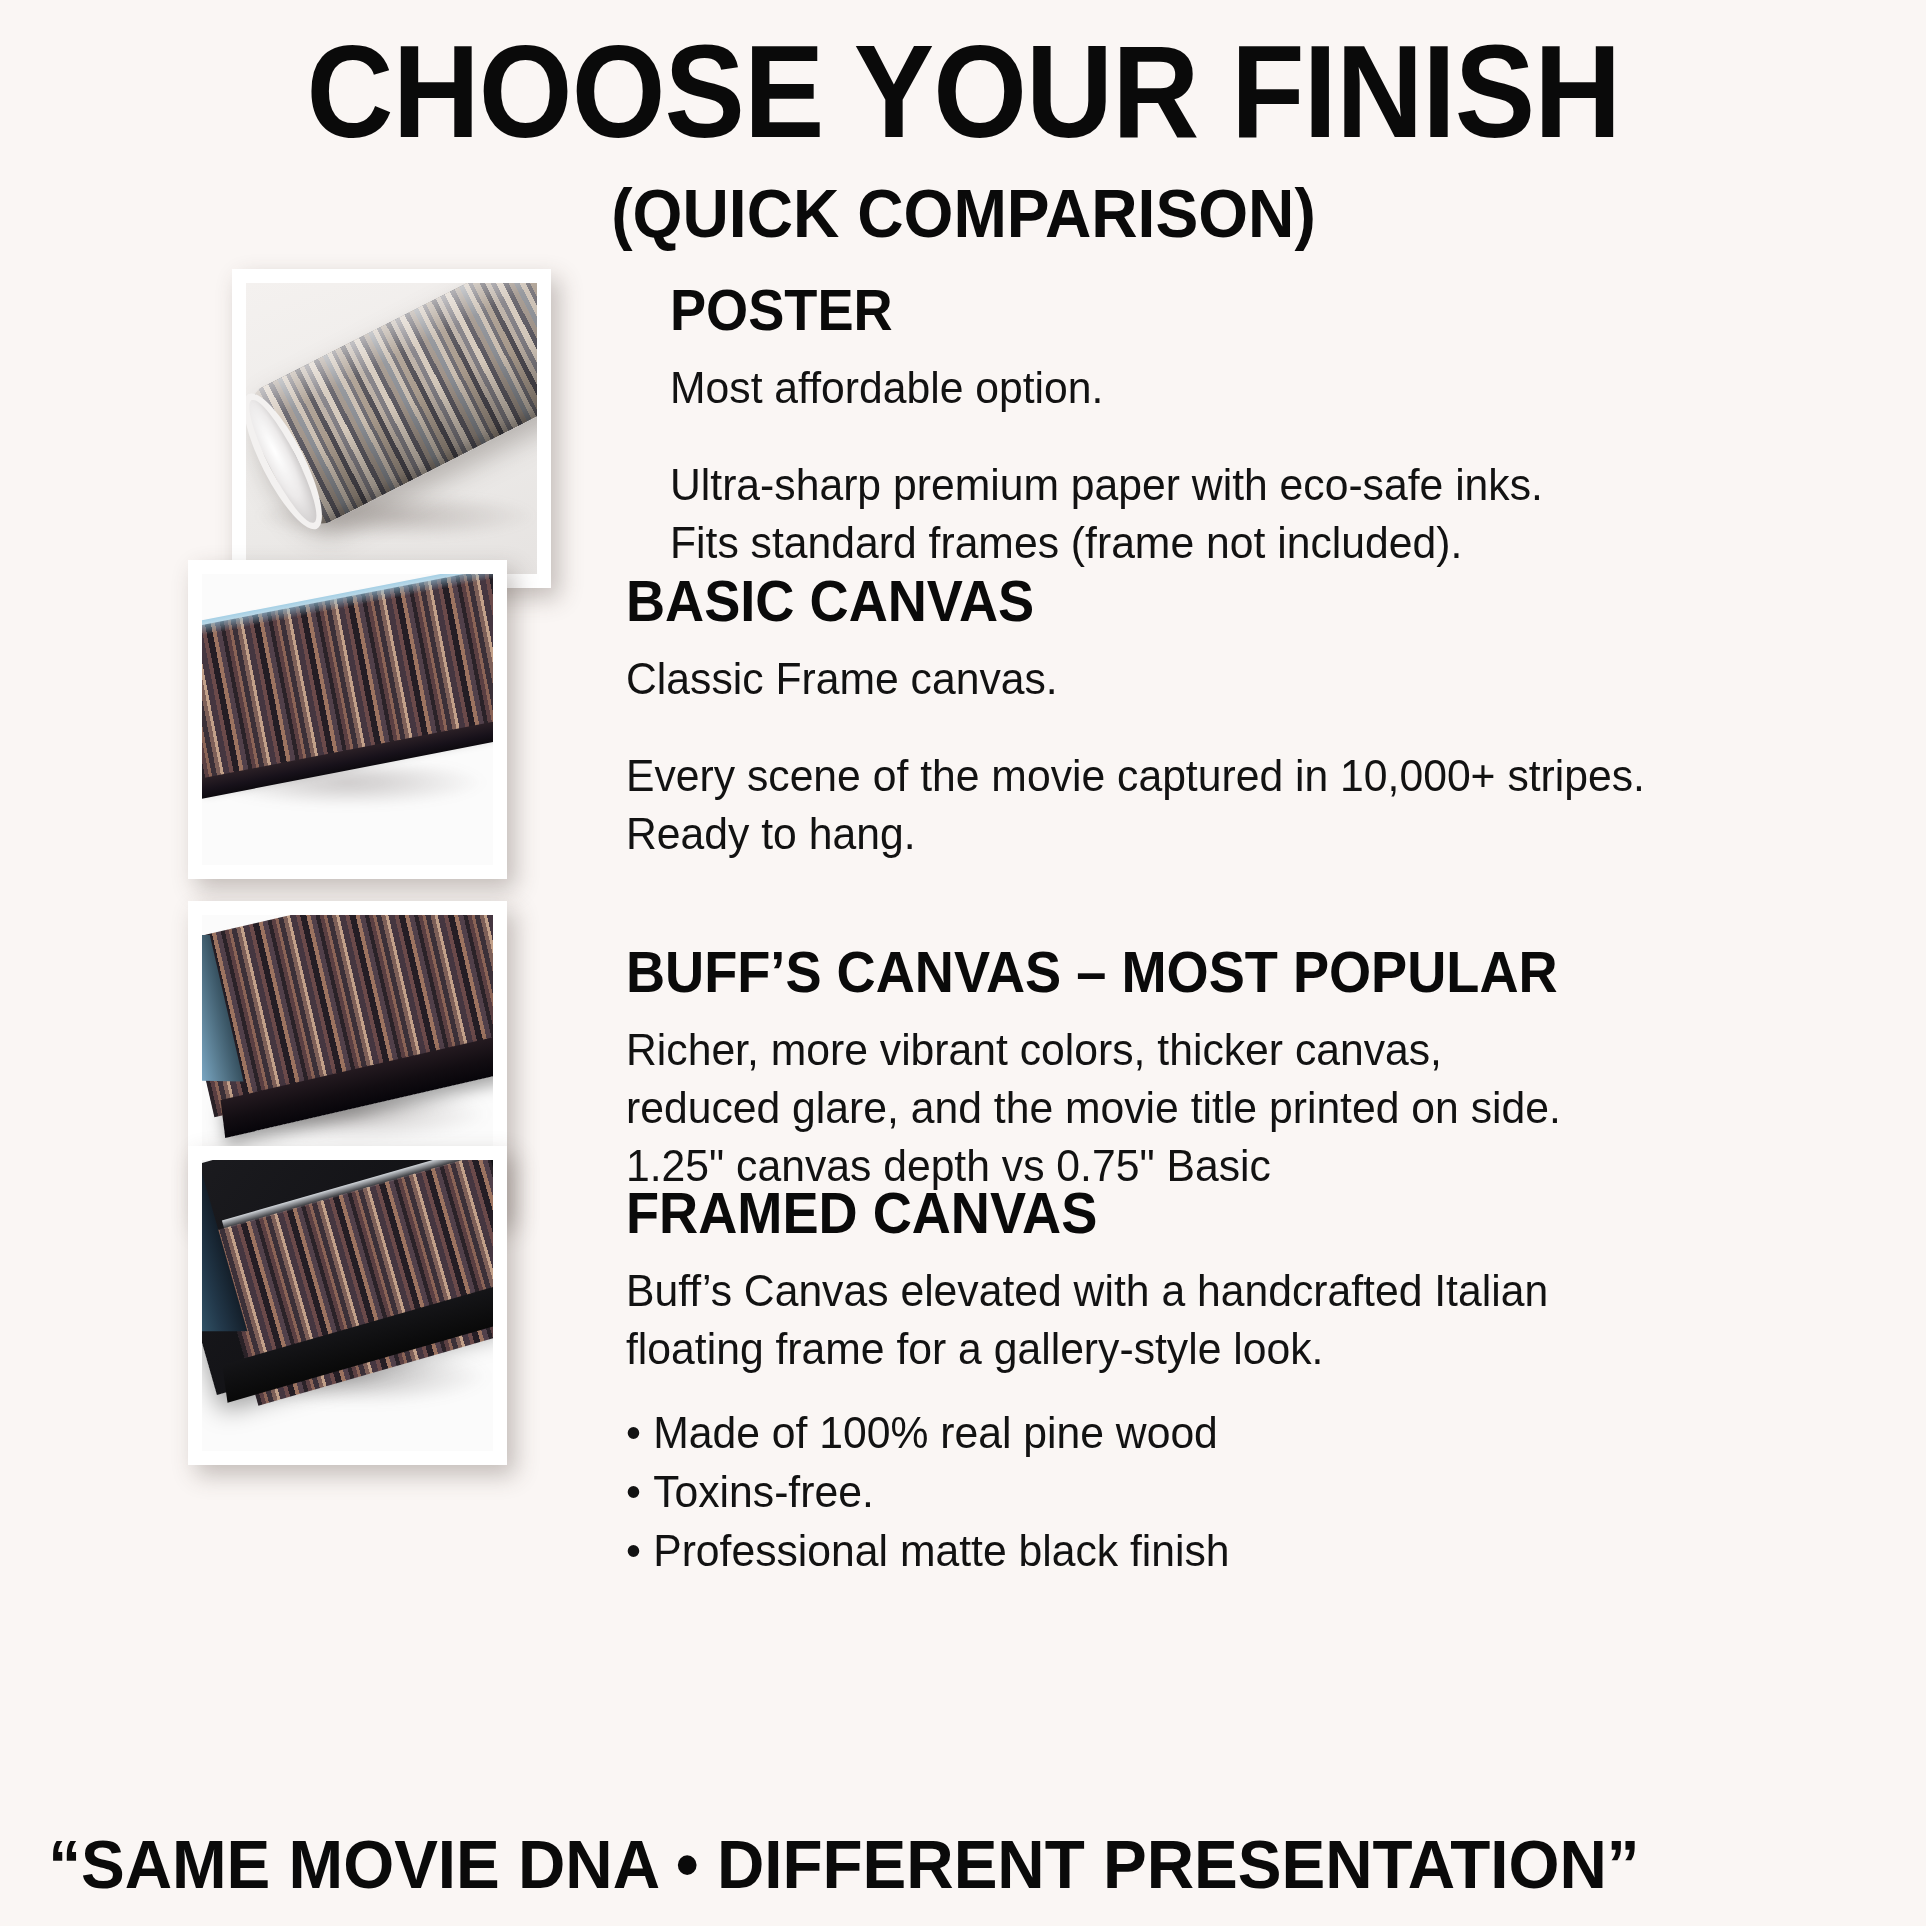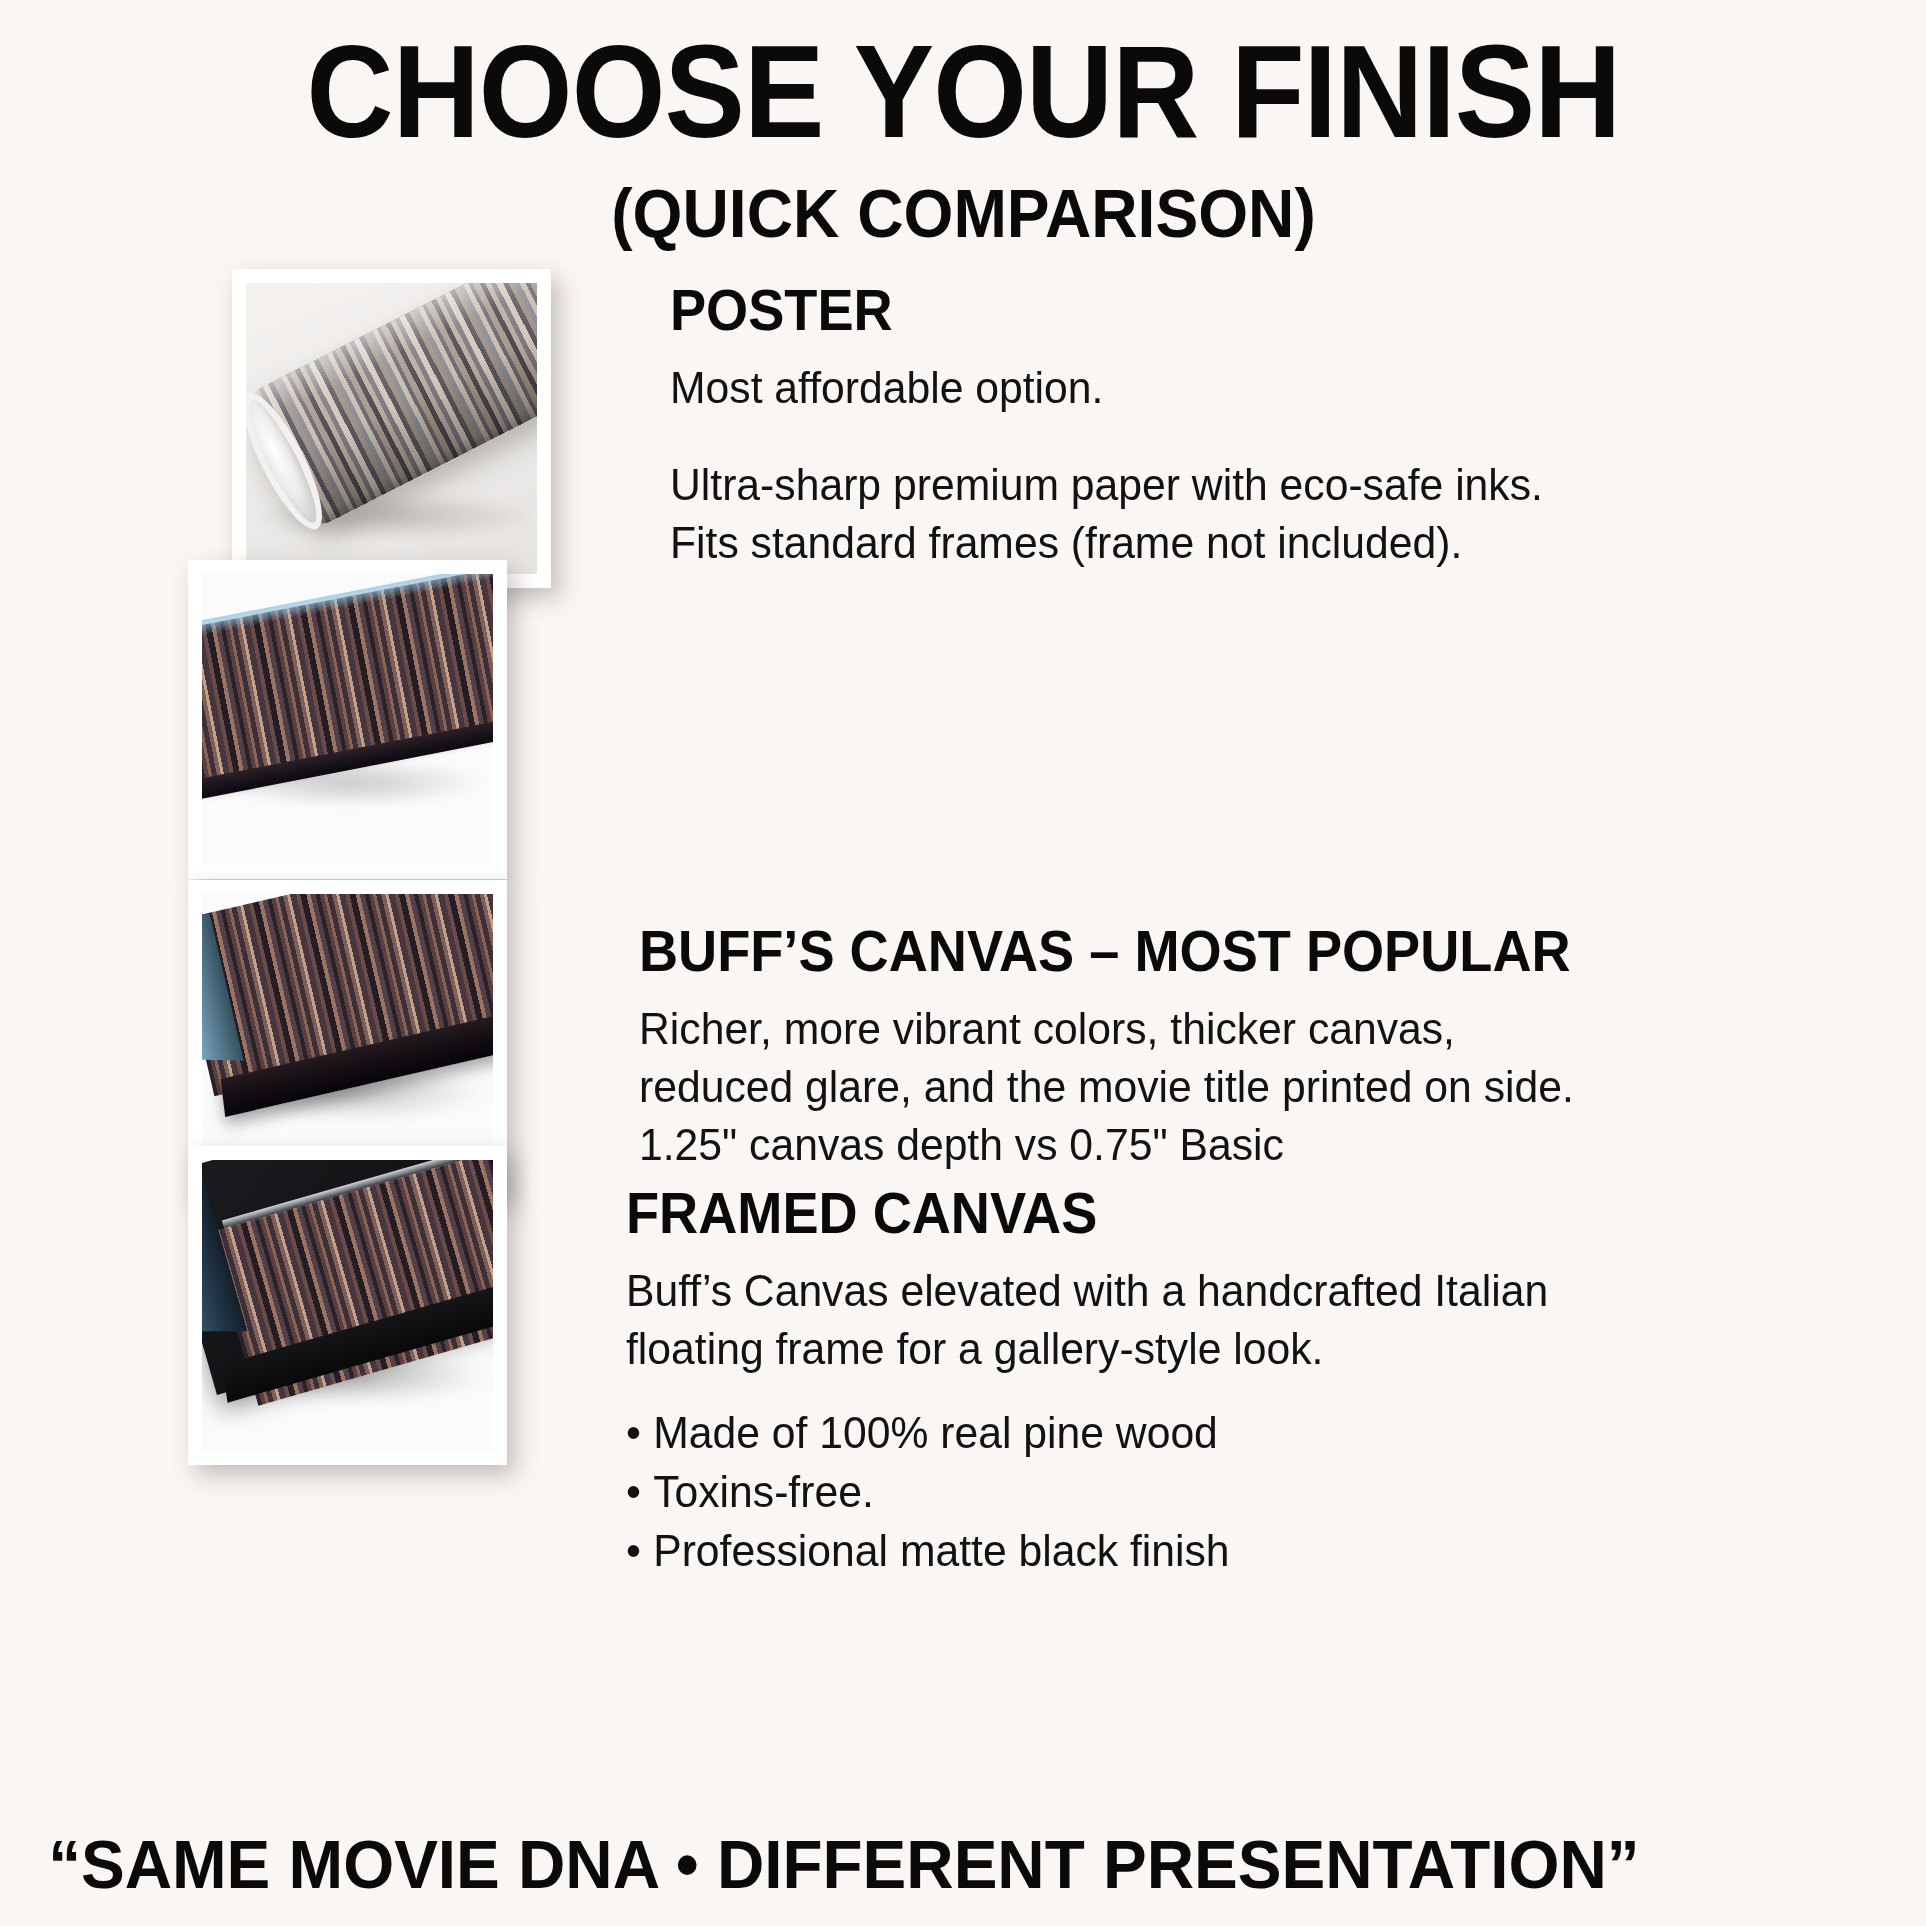--- a/index.html
+++ b/index.html
@@ -344,23 +344,31 @@
         <div class="inner">
           <div class="canvas-scene">
             <div class="bc-shadow"></div>
             <div class="stripes bc-face"></div>
             <div class="bc-hi"></div>
             <div class="bc-edge"></div>
           </div>
         </div>
       </div>
     </div>
-  </div>
-
-  <div class="row" style="top:880px;gap:13px;">
+    <div class="text-col">
+      <div class="item-title">BASIC CANVAS</div>
+      <div class="lede">Classic Frame canvas.</div>
+      <div class="detail">
+        <div>Every scene of the movie captured in 10,000+ stripes.</div>
+        <div>Ready to hang.</div>
+      </div>
+    </div>
+  </div>
+
+  <div class="row" style="top:901px;">
     <div class="thumb-wrap">
       <div class="thumb">
         <div class="inner">
           <div class="canvas-scene">
             <div class="buf-shadow"></div>
             <div class="stripes buf-face"></div>
             <div class="buf-left"></div>
             <div class="buf-depth"></div>
           </div>
         </div>

